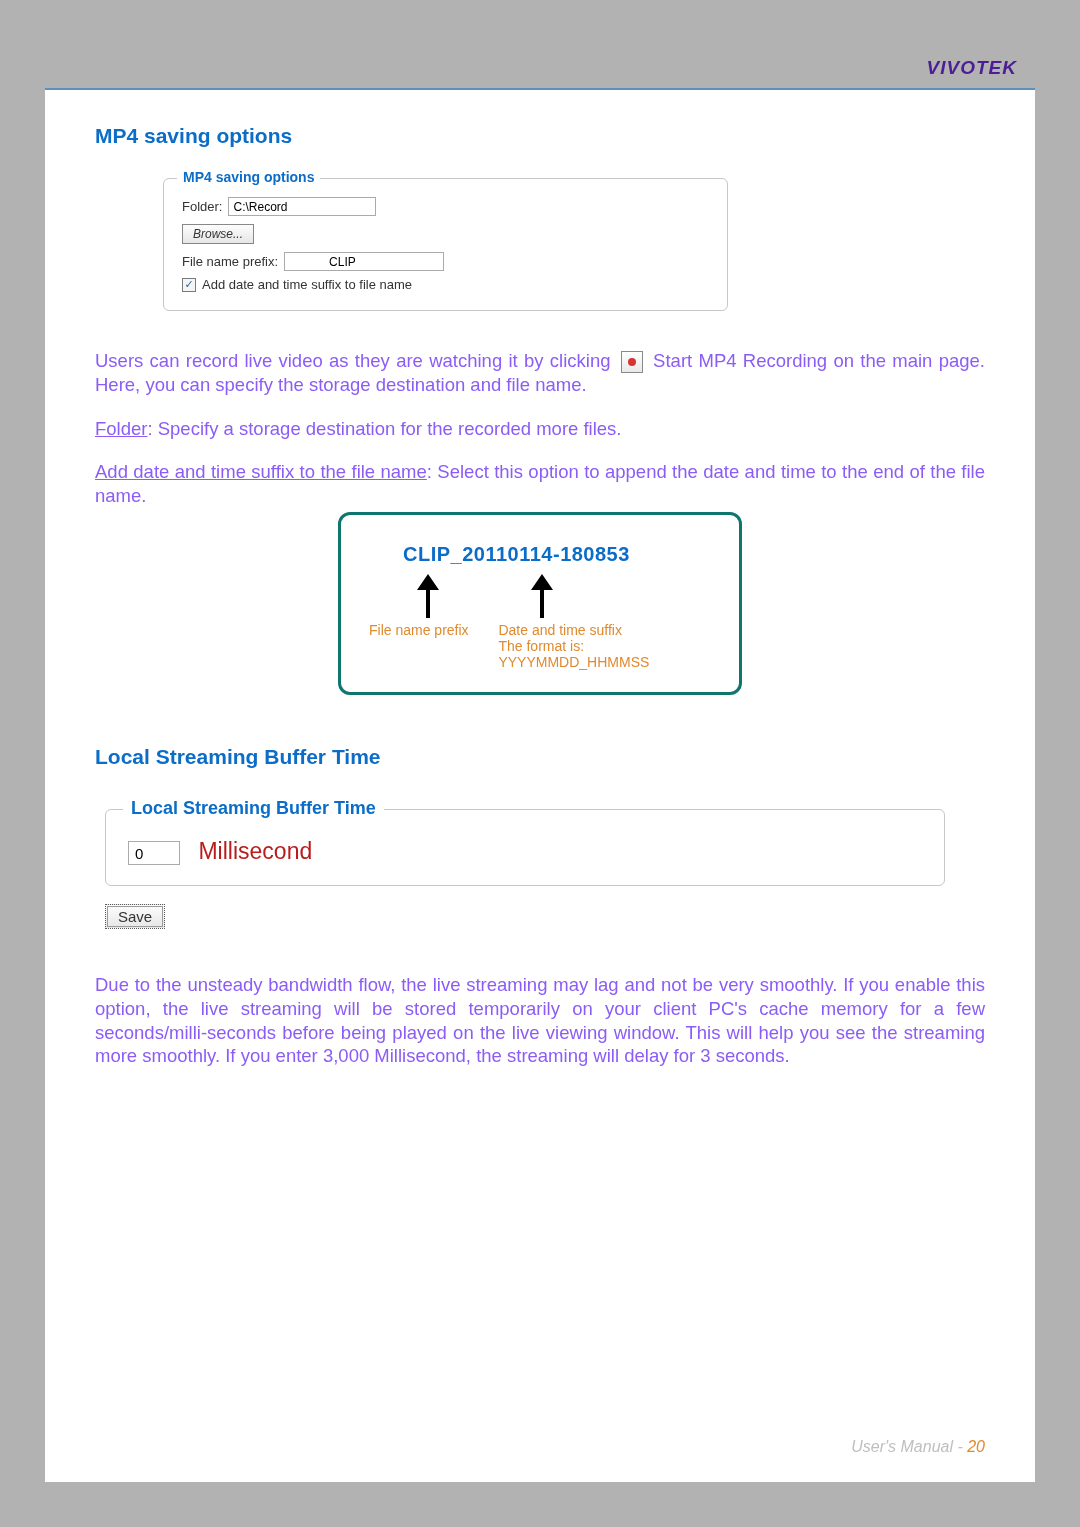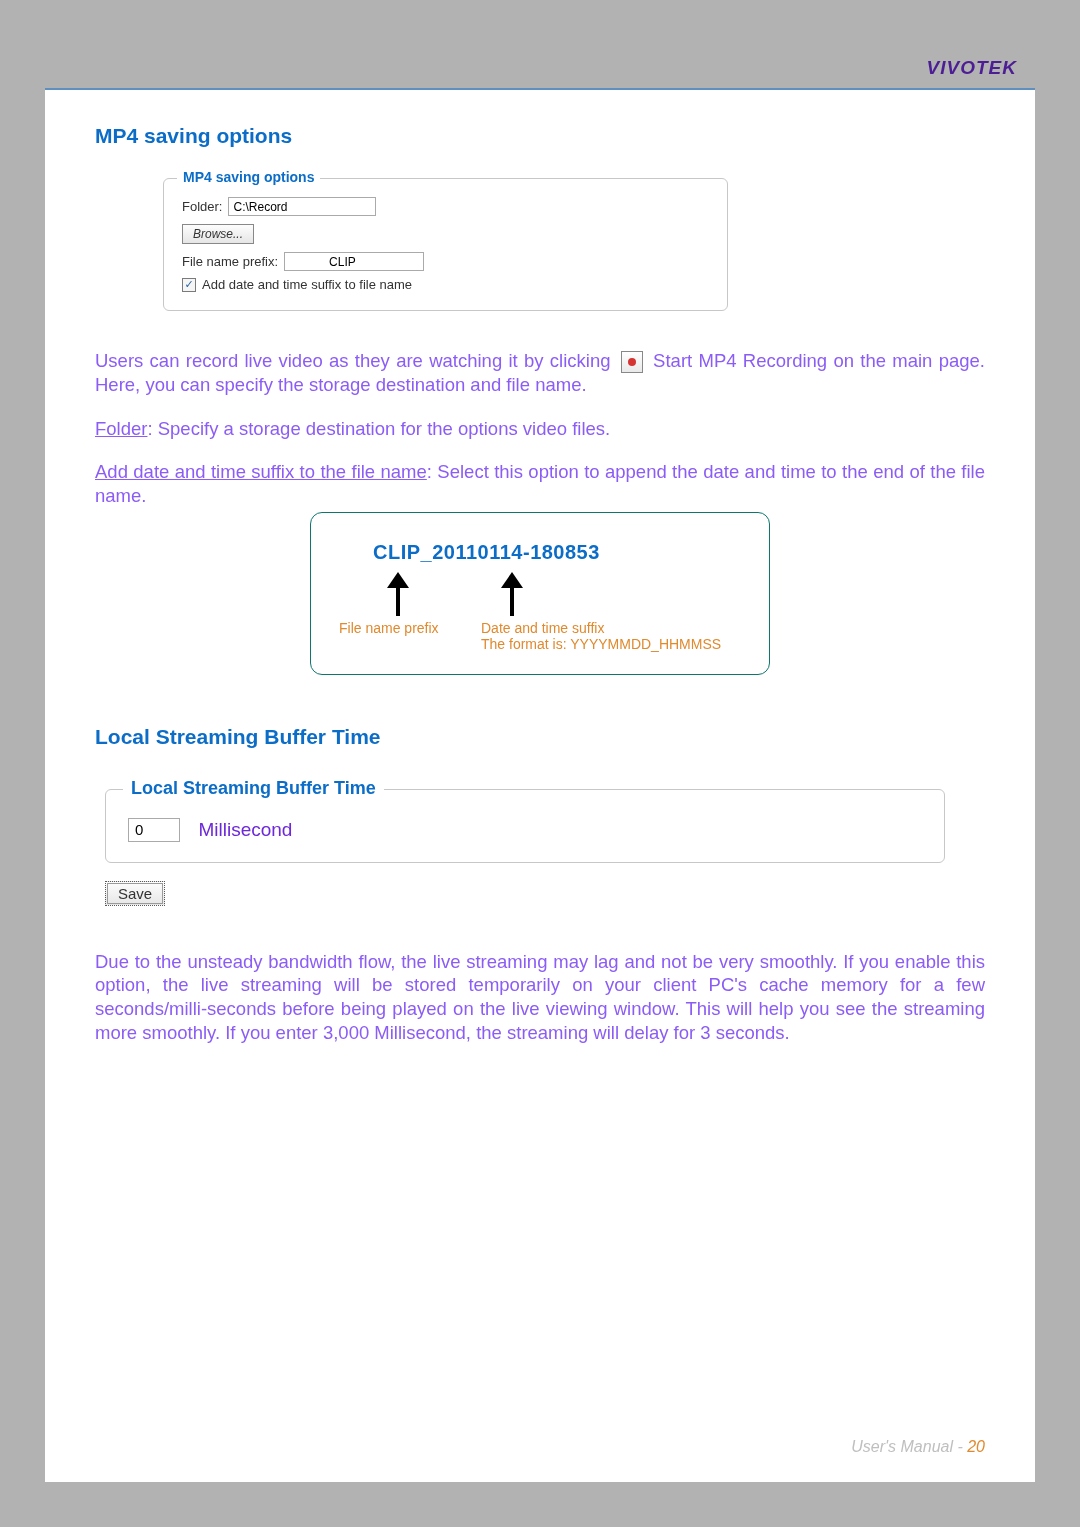--- a/index.html
+++ b/index.html
@@ -111,22 +111,22 @@
     vertical-align: middle;
     align-items: center;
     justify-content: center;
     margin: 0 4px;
   }
   .rec-dot { width: 8px; height: 8px; border-radius: 50%; background: #d63333; }
   .u { text-decoration: underline; }
   
   .diagram {
     margin: 0 auto 50px auto;
-    width: 460px;
-    border: 1px solid #0f766e;
+    width: 404px;
+    border: 3px solid #0f766e;
     border-radius: 12px;
     padding: 28px 24px 22px 24px;
     text-align: left;
     position: relative;
   }
   .diagram .example {
     font-size: 20px;
     font-weight: bold;
     color: #0b6dc7;
     letter-spacing: .5px;
@@ -160,21 +160,21 @@
     border-radius: 6px;
     padding: 28px 20px 20px 22px;
   }
   .lsbt-legend {
     position:absolute; top:-11px; left:18px; background:#fff; padding:0 8px;
     color:#0b6dc7; font-weight:bold; font-size:18px;
   }
   .ms-input {
     border:1px solid #aaa; width:52px; height:24px; padding:2px 6px; font-size:15px; margin-right:14px;
   }
-  .unit { font-size:19px; color:#6d28d9; }
+  .unit { font-size:23px; color:#b91c1c; }
   .save-btn {
     display:inline-block;
     margin: 10px 0 0 10px;
     border:1px dotted #5a5a5a;
     outline:1px solid #9a9a9a;
     outline-offset:-3px;
     background: linear-gradient(#fdfdfd,#e6e6e6);
     padding:3px 12px;
     font-size:15px;
     color:#333;
@@ -200,39 +200,39 @@
     <div class="mp4-panel">
       <div class="mp4-legend">MP4 saving options</div>
       <div class="mp4-inner">
         <div class="row">
           <label>Folder:</label>
           <input class="txt" style="width: 148px;" value="C:\Record">
         </div>
         <span class="browse-btn">Browse...</span>
         <div class="row">
           <label>File name prefix:</label>
-          <input class="txt" style="width: 140px; padding-left: 44px;" value="CLIP">
+          <input class="txt" style="width: 160px; padding-left: 44px;" value="CLIP">
         </div>
         <div class="row" style="margin-top:4px">
           <span class="cb">✓</span>
           <span>Add date and time suffix to file name</span>
         </div>
       </div>
     </div>
 
     <p class="body-text">
       <span>Users can record live video as they are watching it by clicking</span>
       <span class="rec-icon">
           <span class="rec-dot"></span>
         </span>
       <span>Start MP4 Recording on the main page. Here, you can specify the storage destination and file name.</span>
     </p>
 
     <p class="body-text">
-      <span class="u">Folder</span><span>: Specify a storage destination for the options video files.</span>
+      <span class="u">Folder</span><span>: Specify a storage destination for the recorded more files.</span>
     </p>
 
 
     <p class="body-text" style="margin-bottom:4px">
       <span class="u">Add date and time suffix to the file name</span><span>: Select this option to append the date and time to the end of the file name.</span>
     </p>
 
     <div class="diagram">
       <div class="example">
         <span>CLIP_</span><span class="suffix">20110114-180853</span>

